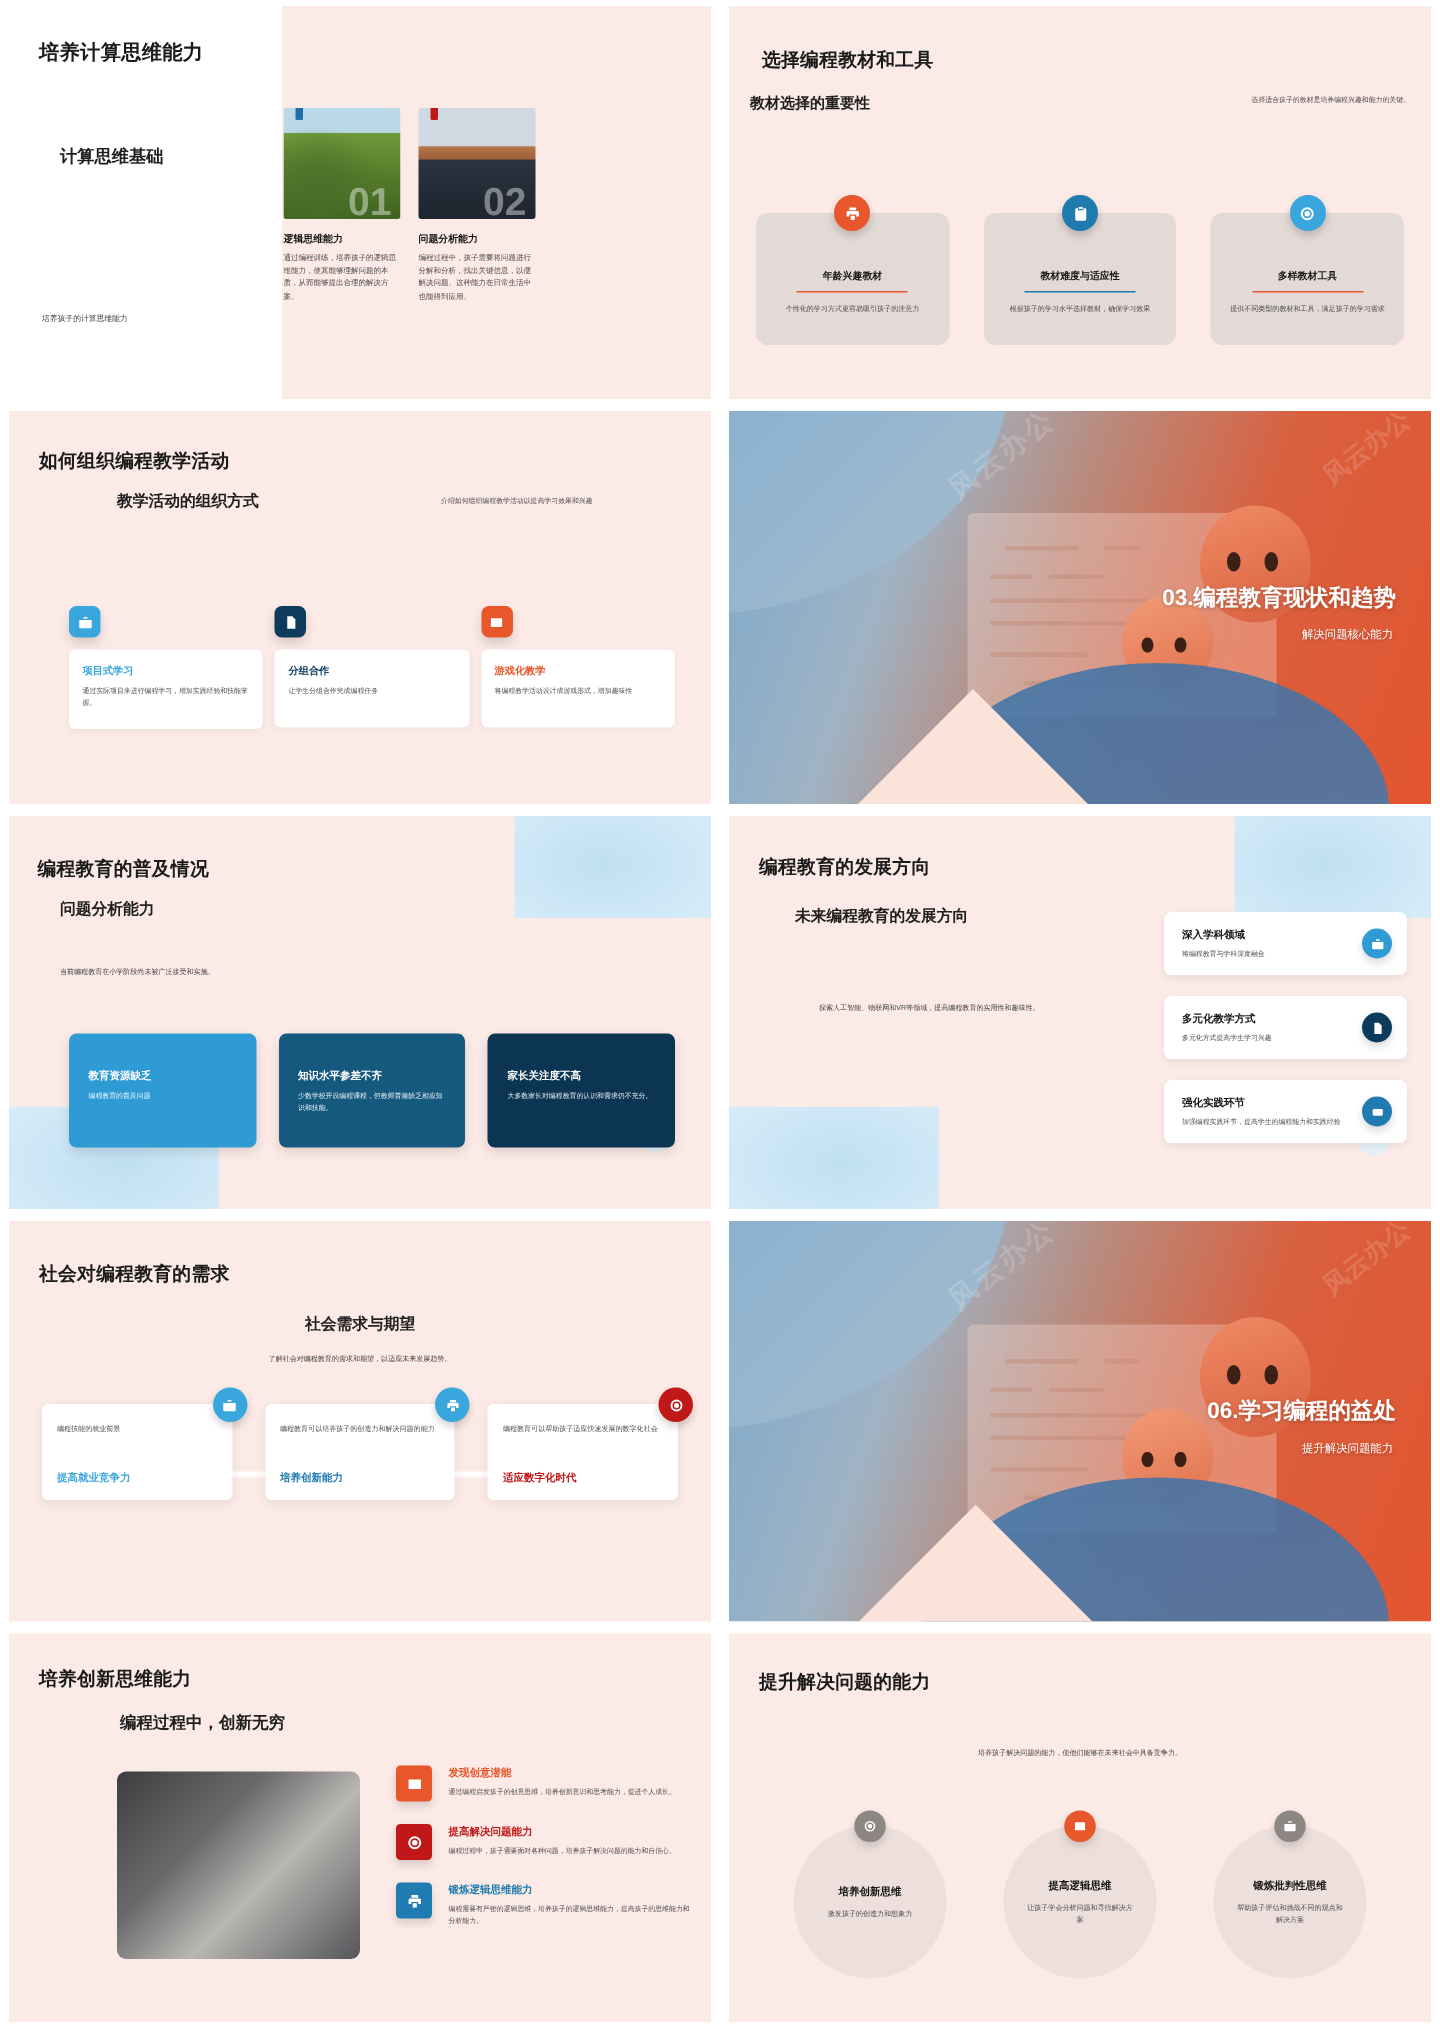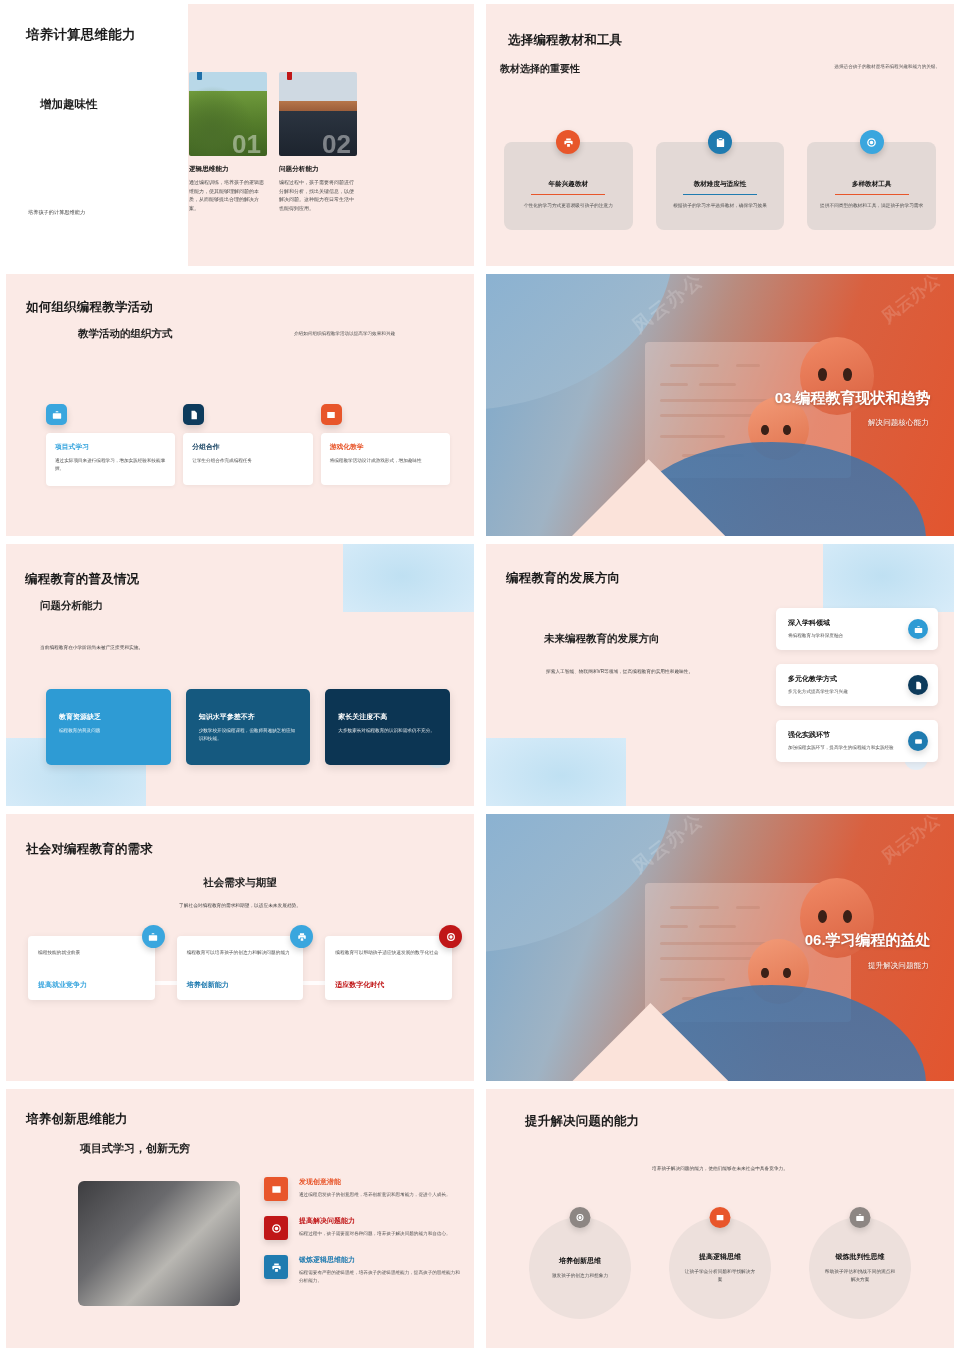--- a/index.html
+++ b/index.html
@@ -35,21 +35,21 @@
   }
   .sub { font-weight: bold; color: #1f1f1f; }
 
   
   .s1-left { position:absolute; left:0; top:0; width:182px; height:100%; background:#ffffff; }
   .s1-title { position:absolute; left:20px; top:22px; font-size:13.5px; }
   .s1-sub { position:absolute; left:34px; top:93px; font-size:11.5px; }
   .s1-note { position:absolute; left:22px; top:205px; font-size:5.2px; color:#3b3b3b; }
   .s1-cards { position:absolute; left:183px; top:68px; display:flex; gap:12px; }
   .s1-card { width:78px; }
-  .s1-img { width:78px; height:84px; border-radius:2px; position:relative; overflow:hidden; }
+  .s1-img { width:78px; height:74px; border-radius:2px; position:relative; overflow:hidden; }
   .s1-pin { position:absolute; left:8px; top:-9px; width:5px; height:17px; border-radius:1px; z-index:3; }
   .s1-num { position:absolute; right:6px; bottom:-4px; font-size:26px; font-weight:bold; color:rgba(255,255,255,.42); z-index:2; }
   .s1-h { font-size:6.6px; font-weight:bold; color:#141414; margin-top:9px; }
   .s1-p { font-size:5px; color:#4a4a4a; line-height:1.7; margin-top:4px; }
 
   
   .ph-grass { background:
      radial-gradient(ellipse at 30% 75%, #4b6f2a 0%, transparent 55%),
      linear-gradient(#b9d8e8 0%,#b9d8e8 22%,#6f9a3c 23%,#557d2b 60%,#3e6220 100%); }
   .ph-grad { background:
@@ -116,21 +116,21 @@
   .s5-title { position:absolute; left:19px; top:27px; font-size:12.5px; }
   .s5-sub { position:absolute; left:34px; top:55px; font-size:10.5px; }
   .s5-lead { position:absolute; left:34px; top:100px; font-size:4.7px; color:#3f3f3f; }
   .s5-cards { position:absolute; left:40px; right:24px; top:145px; display:flex; gap:15px; }
   .s5-card { flex:1; height:76px; border-radius:5px; padding:23px 13px 0 13px; box-shadow:0 3px 8px rgba(0,0,0,.12); }
   .s5-h { font-size:7px; font-weight:bold; color:#fff; }
   .s5-p { font-size:4.6px; color:rgba(255,255,255,.9); line-height:1.7; margin-top:5px; }
 
   
   .s6-title { position:absolute; left:20px; top:26px; font-size:12.5px; }
-  .s6-sub { position:absolute; left:58px; top:60px; font-size:10.5px;margin-top:28px; }
+  .s6-sub { position:absolute; left:44px; top:60px; font-size:10.5px; }
   .s6-lead { position:absolute; left:60px; top:124px; width:150px; font-size:4.7px; color:#3f3f3f; line-height:1.6; }
   .s6-list { position:absolute; right:16px; top:64px; width:162px; display:flex; flex-direction:column; gap:14px; }
   .s6-row { background:#fff; border-radius:5px; padding:10px 44px 10px 12px; position:relative; min-height:42px;
             box-shadow:0 2px 6px rgba(0,0,0,.07); }
   .s6-h { font-size:7px; font-weight:bold; color:#141414; }
   .s6-p { font-size:4.6px; color:#4d4d4d; margin-top:4px; line-height:1.6; }
   .s6-ico { position:absolute; right:10px; top:50%; transform:translateY(-50%); width:20px; height:20px; border-radius:50%;
             display:flex; align-items:center; justify-content:center; color:#fff; font-size:8px; box-shadow:0 3px 6px rgba(0,0,0,.15); }
 
   
@@ -151,21 +151,21 @@
   .s9-sub { position:absolute; left:74px; top:52px; font-size:11px; }
   .s9-photo { position:absolute; left:72px; top:92px; width:162px; height:125px; border-radius:6px; overflow:hidden; }
   .s9-list { position:absolute; left:258px; right:14px; top:88px; display:flex; flex-direction:column; gap:15px; }
   .s9-row { display:flex; gap:11px; align-items:flex-start; }
   .s9-ico { width:24px; height:24px; border-radius:3px; flex:0 0 24px; display:flex; align-items:center;
             justify-content:center; color:#fff; font-size:10px; box-shadow:0 3px 6px rgba(0,0,0,.14); }
   .s9-h { font-size:7px; font-weight:bold; }
   .s9-p { font-size:4.6px; color:#4d4d4d; line-height:1.65; margin-top:4px; }
 
   
-  .s10-title { position:absolute; left:20px; top:24px; font-size:12.5px;margin-left:19px; }
+  .s10-title { position:absolute; left:20px; top:24px; font-size:12.5px; }
   .s10-sub { position:absolute; left:0; right:0; top:50px; text-align:center; font-size:11px; }
   .s10-lead { position:absolute; left:0; right:0; top:76px; text-align:center; font-size:4.7px; color:#3f3f3f; }
   .s10-circles { position:absolute; left:24px; right:24px; top:128px; display:flex; justify-content:space-around; }
   .s10-item { width:102px; position:relative; }
   .s10-circle { width:102px; height:102px; border-radius:50%; background:#ede0dc;
                 display:flex; flex-direction:column; align-items:center; justify-content:center; padding:0 14px; }
   .s10-ico { position:absolute; left:50%; top:-10px; transform:translateX(-50%); width:21px; height:21px; border-radius:50%;
              display:flex; align-items:center; justify-content:center; color:#fff; font-size:8px; z-index:3;
              box-shadow:0 3px 6px rgba(0,0,0,.15); }
   .s10-h { font-size:7px; font-weight:bold; color:#141414; text-align:center; }
@@ -175,21 +175,21 @@
 </style>
 </head>
 <body>
 
 <div class="deck">
 
   <div class="slide">
     <div class="canvas">
       <div class="s1-left"></div>
       <div class="s1-title ttl">培养计算思维能力</div>
-      <div class="s1-sub sub">增加趣味性</div>
+      <div class="s1-sub sub">计算思维基础</div>
       <div class="s1-note">培养孩子的计算思维能力</div>
 
       <div class="s1-cards">
         <div class="s1-card">
           <div class="s1-img ph-grass">
             <div class="s1-pin" style="background:#1f6fa8"></div>
             <div class="s1-num">01</div>
           </div>
           <div class="s1-h">逻辑思维能力</div>
           <div class="s1-p">通过编程训练，培养孩子的逻辑思维能力，使其能够理解问题的本质，从而能够提出合理的解决方案。</div>
@@ -454,21 +454,21 @@
         <div class="sec-wh"></div>
         <div class="sec-t">06.学习编程的益处</div>
         <div class="sec-s">提升解决问题能力</div>
       </div>
     </div>
   </div>
 
   <div class="slide">
     <div class="canvas">
       <div class="s9-title ttl">培养创新思维能力</div>
-      <div class="s9-sub sub">项目式学习，创新无穷</div>
+      <div class="s9-sub sub">编程过程中，创新无穷</div>
       <div class="s9-photo ph-study"></div>
       <div class="s9-list">
         <div class="s9-row">
           <div class="s9-ico" style="background:#e8562b">
             <svg class="gi" width="11" height="11" viewBox="0 0 24 24" fill="#fff">
                 <path d="M3 5h18v14H3zM6 15l4-5 3 4 2-2 3 3z"></path>
               </svg>
           </div>
           <div>
             <div class="s9-h" style="color:#e8562b">发现创意潜能</div>

